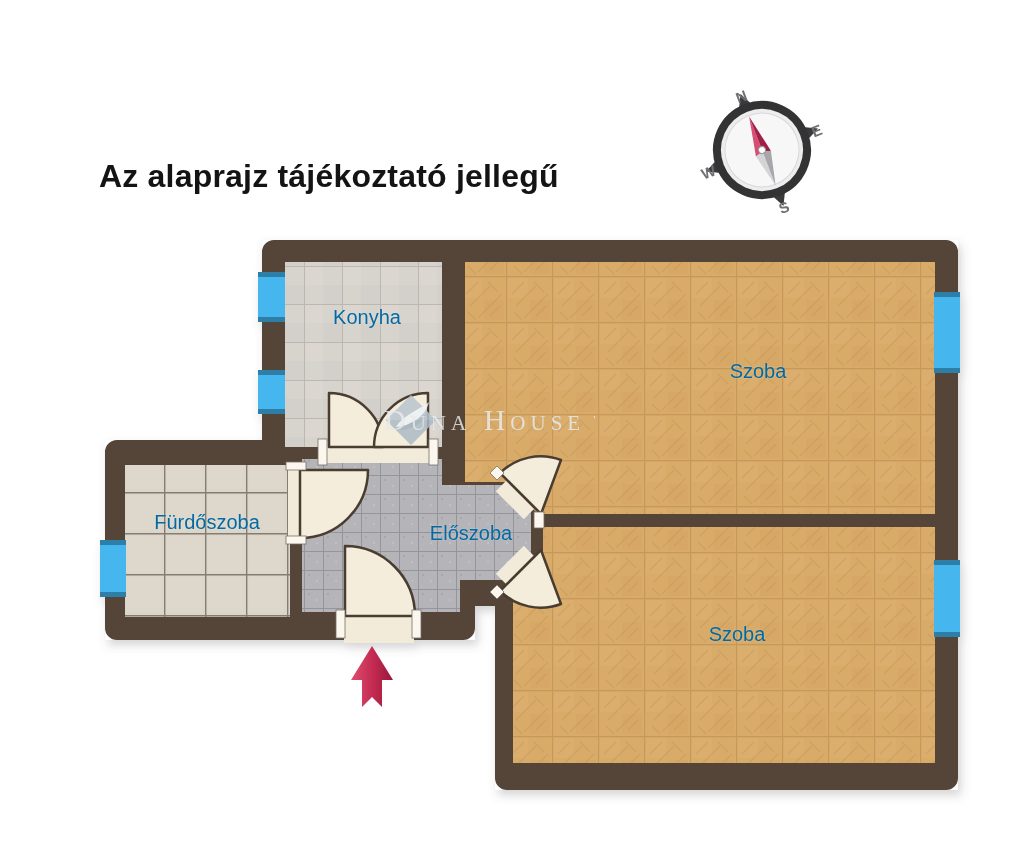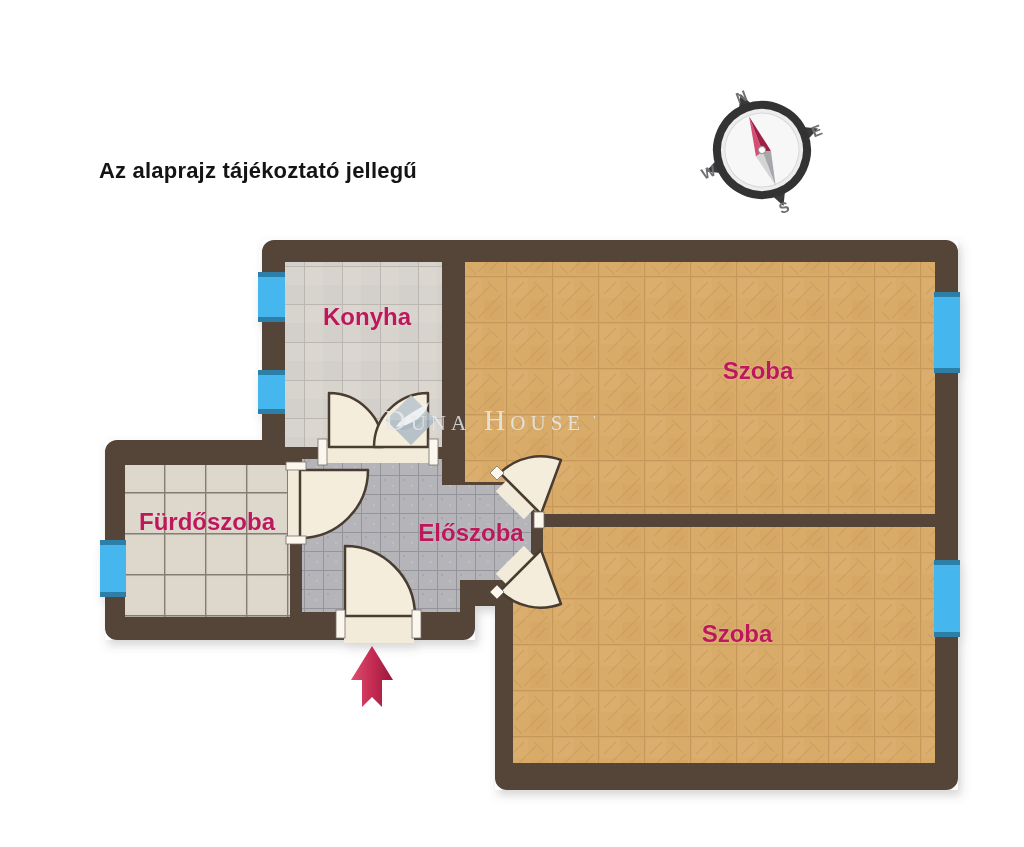--- a/index.html
+++ b/index.html
@@ -6,27 +6,27 @@
   #stage{
     position:relative;
     width:1024px;height:847px;
     background:#ffffff;
     overflow:hidden;
     font-family:"Liberation Sans", sans-serif;
   }
   .abs{position:absolute;}
   #title{
     left:99px;top:158px;
-    font-size:22px;font-weight:bold;color:#141414;
+    font-size:32px;font-weight:bold;color:#141414;
     letter-spacing:0.2px;white-space:nowrap;
   }
   .room-label{
     transform:translate(-50%,-50%);
-    font-weight:bold;color:#be185d;
-    font-size:24px;white-space:nowrap;
+    font-weight:normal;color:#0369a1;
+    font-size:20px;white-space:nowrap;
     text-shadow:0 0 2px rgba(255,255,255,0.35);
   }
   #plan-svg{left:0;top:0;}
   #compass-box{left:695px;top:78px;width:140px;height:150px;}
   #arrow-box{left:345px;top:640px;width:56px;height:75px;}
   #watermark{
     left:384px;top:393px;width:270px;height:54px;
     display:flex;align-items:center;gap:8px;
     opacity:0.82;pointer-events:none;
   }

